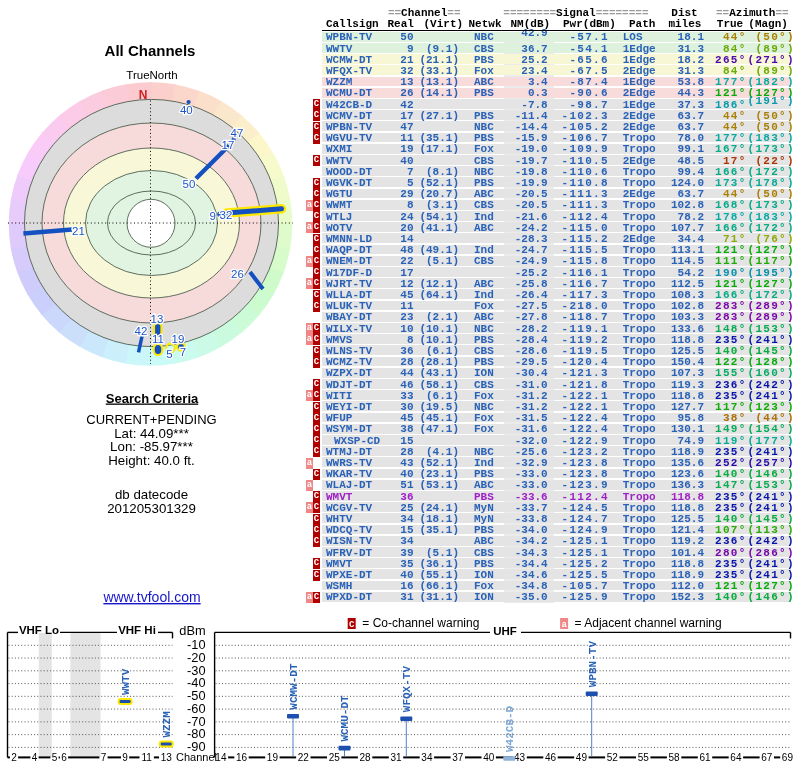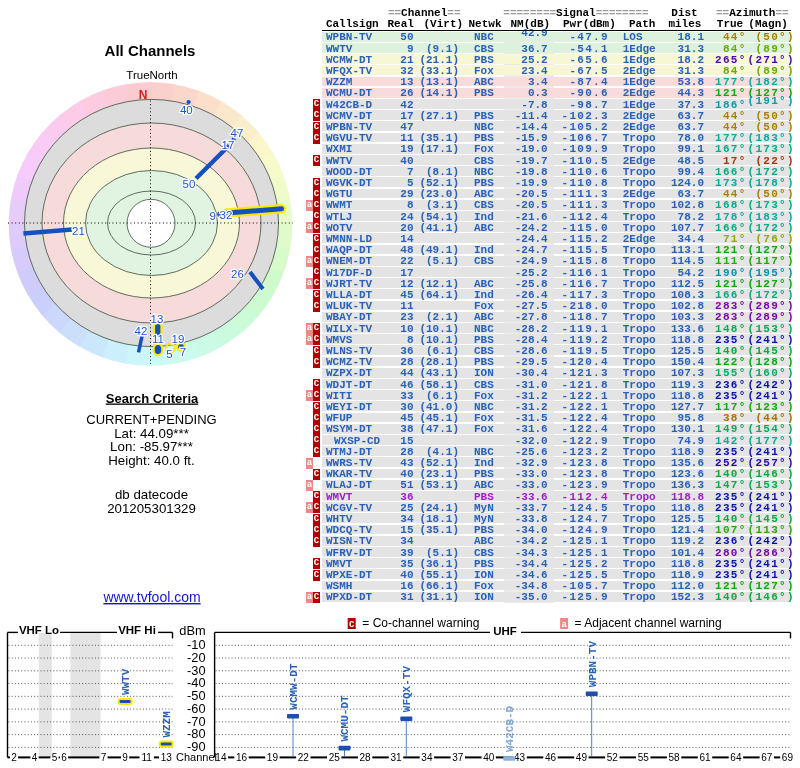--- a/index.html
+++ b/index.html
@@ -232,21 +232,21 @@
 <rect x="560.1" y="618" width="8" height="11" fill="#ee8888"></rect>
 <text x="564.1" y="627" style="font:bold 9px 'Liberation Mono';fill:#fff" text-anchor="middle">a</text>
 <text x="574.6" y="627" class="lg">= Adjacent channel warning</text>
 </svg>
 <div id="nmband"></div>
 <div class="rb" style="top:31.8px;background:#ddf1dd"></div>
 <div class="t" style="left:326.0px;top:32.3px;color:#2a62b8">WPBN-TV</div>
 <div class="t" style="left:400.3px;top:32.3px;color:#2a62b8">50</div>
 <div class="t" style="left:474.0px;top:32.3px;color:#2a62b8">NBC</div>
 <div class="t" style="left:521.3px;top:28px;color:#2a62b8">42.9</div>
-<div class="t" style="left:569.4px;top:32.3px;color:#2a62b8;letter-spacing:1.3px">-47.9</div>
+<div class="t" style="left:569.4px;top:32.3px;color:#2a62b8;letter-spacing:1.3px">-57.1</div>
 <div class="t" style="left:622.7px;top:32.3px;color:#2a62b8">LOS</div>
 <div class="t" style="left:677.6px;top:32.3px;color:#2a62b8">18.1</div>
 <div class="t" style="left:722.9px;top:32.3px;color:hsl(44,92%,35%);letter-spacing:1.3px">44°</div>
 <div class="t" style="left:755.4px;top:32.3px;color:hsl(44,92%,35%);letter-spacing:1.3px">(50°)</div>
 <div class="rb" style="top:43.0px;background:#ddf1dd"></div>
 <div class="t" style="left:326.0px;top:43.5px;color:#2a62b8">WWTV</div>
 <div class="t" style="left:406.9px;top:43.5px;color:#2a62b8">9</div>
 <div class="t" style="left:426.0px;top:43.5px;color:#2a62b8">(9.1)</div>
 <div class="t" style="left:474.0px;top:43.5px;color:#2a62b8">CBS</div>
 <div class="t" style="left:521.3px;top:43.5px;color:#2a62b8">36.7</div>
@@ -386,21 +386,21 @@
 <div class="t" style="left:514.7px;top:177.9px;color:#2a62b8">-19.9</div>
 <div class="t" style="left:561.5px;top:177.9px;color:#2a62b8;letter-spacing:1.3px">-110.8</div>
 <div class="t" style="left:622.7px;top:177.9px;color:#2a62b8">Tropo</div>
 <div class="t" style="left:671.0px;top:177.9px;color:#2a62b8">124.0</div>
 <div class="t" style="left:715.0px;top:177.9px;color:hsl(173,92%,35%);letter-spacing:1.3px">173°</div>
 <div class="t" style="left:747.5px;top:177.9px;color:hsl(173,92%,35%);letter-spacing:1.3px">(178°)</div>
 <div class="rb" style="top:188.6px;background:#e4e4e4"></div>
 <div class="cm" style="top:188.7px">C</div>
 <div class="t" style="left:326.0px;top:189.1px;color:#2a62b8">WGTU</div>
 <div class="t" style="left:400.3px;top:189px;color:#2a62b8">29</div>
-<div class="t" style="left:419.4px;top:189.1px;color:#2a62b8">(23.0)</div>
+<div class="t" style="left:419.4px;top:189.1px;color:#2a62b8">(20.7)</div>
 <div class="t" style="left:474.0px;top:189.1px;color:#2a62b8">ABC</div>
 <div class="t" style="left:514.7px;top:189.1px;color:#2a62b8">-20.5</div>
 <div class="t" style="left:561.5px;top:189.1px;color:#2a62b8;letter-spacing:1.3px">-111.3</div>
 <div class="t" style="left:622.7px;top:189.1px;color:#2a62b8">2Edge</div>
 <div class="t" style="left:677.6px;top:189.1px;color:#2a62b8">63.7</div>
 <div class="t" style="left:722.9px;top:189.1px;color:hsl(44,92%,35%);letter-spacing:1.3px">44°</div>
 <div class="t" style="left:755.4px;top:189.1px;color:hsl(44,92%,35%);letter-spacing:1.3px">(50°)</div>
 <div class="rb" style="top:199.8px;background:#e4e4e4"></div>
 <div class="am" style="top:199.9px">a</div>
 <div class="cm" style="top:199.9px">C</div>
@@ -436,21 +436,21 @@
 <div class="t" style="left:514.7px;top:222.7px;color:#2a62b8">-24.2</div>
 <div class="t" style="left:561.5px;top:222.7px;color:#2a62b8;letter-spacing:1.3px">-115.0</div>
 <div class="t" style="left:622.7px;top:222.7px;color:#2a62b8">Tropo</div>
 <div class="t" style="left:671.0px;top:222.7px;color:#2a62b8">107.7</div>
 <div class="t" style="left:715.0px;top:222.7px;color:hsl(166,92%,35%);letter-spacing:1.3px">166°</div>
 <div class="t" style="left:747.5px;top:222.7px;color:hsl(166,92%,35%);letter-spacing:1.3px">(172°)</div>
 <div class="rb" style="top:233.4px;background:#e4e4e4"></div>
 <div class="cm" style="top:233.5px">C</div>
 <div class="t" style="left:326.0px;top:233.9px;color:#2a62b8">WMNN-LD</div>
 <div class="t" style="left:400.3px;top:233.9px;color:#2a62b8">14</div>
-<div class="t" style="left:514.7px;top:233.9px;color:#2a62b8">-24.4</div>
+<div class="t" style="left:514.7px;top:233.9px;color:#2a62b8">-28.3</div>
 <div class="t" style="left:561.5px;top:233.9px;color:#2a62b8;letter-spacing:1.3px">-115.2</div>
 <div class="t" style="left:622.7px;top:233.9px;color:#2a62b8">2Edge</div>
 <div class="t" style="left:677.6px;top:233.9px;color:#2a62b8">34.4</div>
 <div class="t" style="left:722.9px;top:233.9px;color:hsl(71,92%,35%);letter-spacing:1.3px">71°</div>
 <div class="t" style="left:755.4px;top:233.9px;color:hsl(71,92%,35%);letter-spacing:1.3px">(76°)</div>
 <div class="rb" style="top:244.6px;background:#e4e4e4"></div>
 <div class="cm" style="top:244.7px">C</div>
 <div class="t" style="left:326.0px;top:245.1px;color:#2a62b8">WAQP-DT</div>
 <div class="t" style="left:400.3px;top:245.1px;color:#2a62b8">48</div>
 <div class="t" style="left:419.4px;top:245.1px;color:#2a62b8">(49.1)</div>
@@ -614,21 +614,21 @@
 <div class="t" style="left:514.7px;top:390.7px;color:#2a62b8">-31.2</div>
 <div class="t" style="left:561.5px;top:390.7px;color:#2a62b8;letter-spacing:1.3px">-122.1</div>
 <div class="t" style="left:622.7px;top:390.7px;color:#2a62b8">Tropo</div>
 <div class="t" style="left:671.0px;top:390.7px;color:#2a62b8">118.8</div>
 <div class="t" style="left:715.0px;top:390.7px;color:hsl(235,92%,35%);letter-spacing:1.3px">235°</div>
 <div class="t" style="left:747.5px;top:390.7px;color:hsl(235,92%,35%);letter-spacing:1.3px">(241°)</div>
 <div class="rb" style="top:401.4px;background:#e4e4e4"></div>
 <div class="cm" style="top:401.5px">C</div>
 <div class="t" style="left:326.0px;top:401.9px;color:#2a62b8">WEYI-DT</div>
 <div class="t" style="left:400.3px;top:401.9px;color:#2a62b8">30</div>
-<div class="t" style="left:419.4px;top:401.9px;color:#2a62b8">(41.0)</div>
+<div class="t" style="left:419.4px;top:401.9px;color:#2a62b8">(19.5)</div>
 <div class="t" style="left:474.0px;top:401.9px;color:#2a62b8">NBC</div>
 <div class="t" style="left:514.7px;top:401.9px;color:#2a62b8">-31.2</div>
 <div class="t" style="left:561.5px;top:401.9px;color:#2a62b8;letter-spacing:1.3px">-122.1</div>
 <div class="t" style="left:622.7px;top:401.9px;color:#2a62b8">Tropo</div>
 <div class="t" style="left:671.0px;top:401.9px;color:#2a62b8">127.7</div>
 <div class="t" style="left:715.0px;top:401.9px;color:hsl(117,92%,35%);letter-spacing:1.3px">117°</div>
 <div class="t" style="left:747.5px;top:401.9px;color:hsl(117,92%,35%);letter-spacing:1.3px">(123°)</div>
 <div class="rb" style="top:412.6px;background:#e4e4e4"></div>
 <div class="cm" style="top:412.7px">C</div>
 <div class="t" style="left:326.0px;top:413.1px;color:#2a62b8">WFUP</div>
@@ -654,21 +654,21 @@
 <div class="t" style="left:715.0px;top:424.3px;color:hsl(149,92%,35%);letter-spacing:1.3px">149°</div>
 <div class="t" style="left:747.5px;top:424.3px;color:hsl(149,92%,35%);letter-spacing:1.3px">(154°)</div>
 <div class="rb" style="top:435.0px;background:#e4e4e4"></div>
 <div class="cm" style="top:435.1px">C</div>
 <div class="t" style="left:334px;top:435.5px;color:#2a62b8">WXSP-CD</div>
 <div class="t" style="left:400.3px;top:435.5px;color:#2a62b8">15</div>
 <div class="t" style="left:514.7px;top:435.5px;color:#2a62b8">-32.0</div>
 <div class="t" style="left:561.5px;top:435.5px;color:#2a62b8;letter-spacing:1.3px">-122.9</div>
 <div class="t" style="left:622.7px;top:435.5px;color:#2a62b8">Tropo</div>
 <div class="t" style="left:677.6px;top:435.5px;color:#2a62b8">74.9</div>
-<div class="t" style="left:715.0px;top:435.5px;color:hsl(171,92%,35%);letter-spacing:1.3px">142°</div>
+<div class="t" style="left:715.0px;top:435.5px;color:hsl(171,92%,35%);letter-spacing:1.3px">119°</div>
 <div class="t" style="left:747.5px;top:435.5px;color:hsl(171,92%,35%);letter-spacing:1.3px">(177°)</div>
 <div class="rb" style="top:446.2px;background:#e4e4e4"></div>
 <div class="cm" style="top:446.3px">C</div>
 <div class="t" style="left:326.0px;top:446.7px;color:#2a62b8">WTMJ-DT</div>
 <div class="t" style="left:400.3px;top:446.7px;color:#2a62b8">28</div>
 <div class="t" style="left:426.0px;top:446.7px;color:#2a62b8">(4.1)</div>
 <div class="t" style="left:474.0px;top:446.7px;color:#2a62b8">NBC</div>
 <div class="t" style="left:514.7px;top:446.7px;color:#2a62b8">-25.6</div>
 <div class="t" style="left:561.5px;top:446.7px;color:#2a62b8;letter-spacing:1.3px">-123.2</div>
 <div class="t" style="left:622.7px;top:446.7px;color:#2a62b8">Tropo</div>

